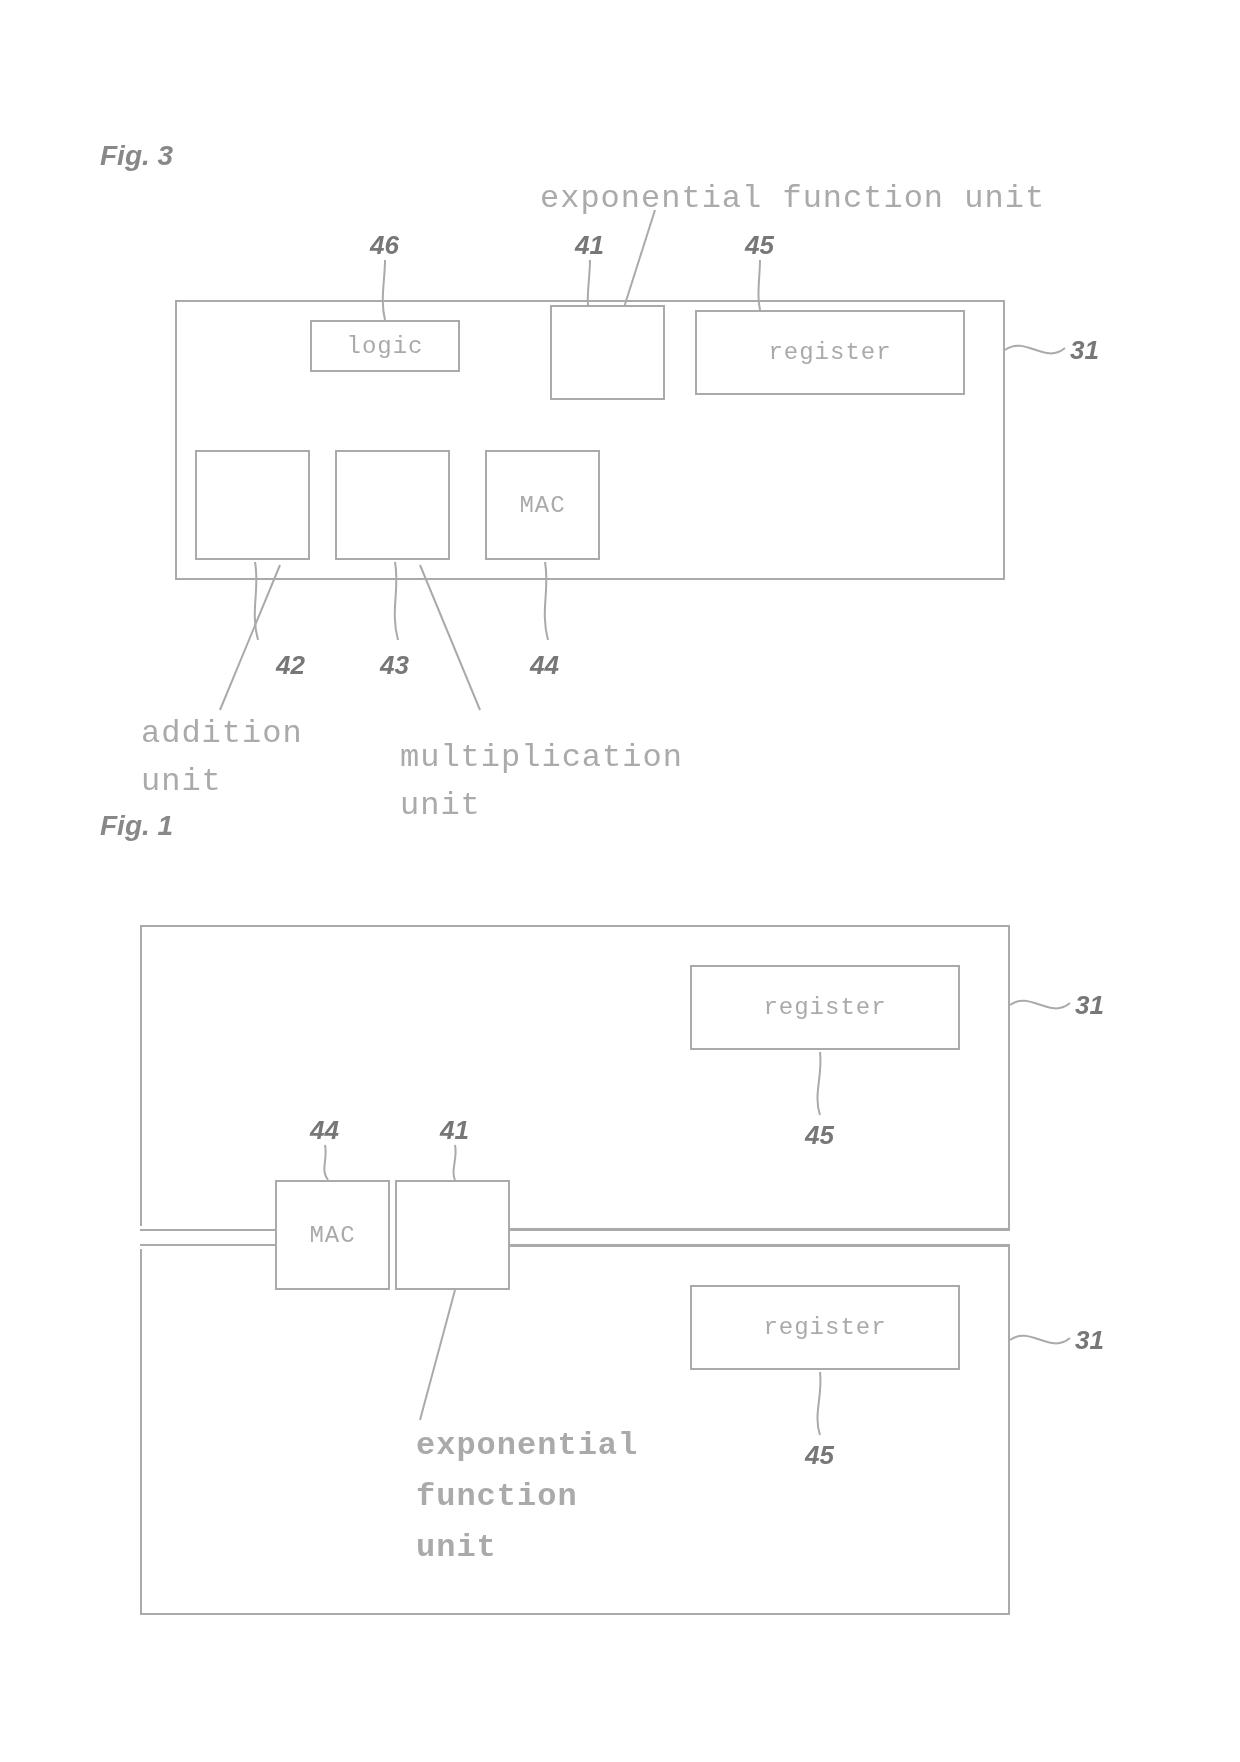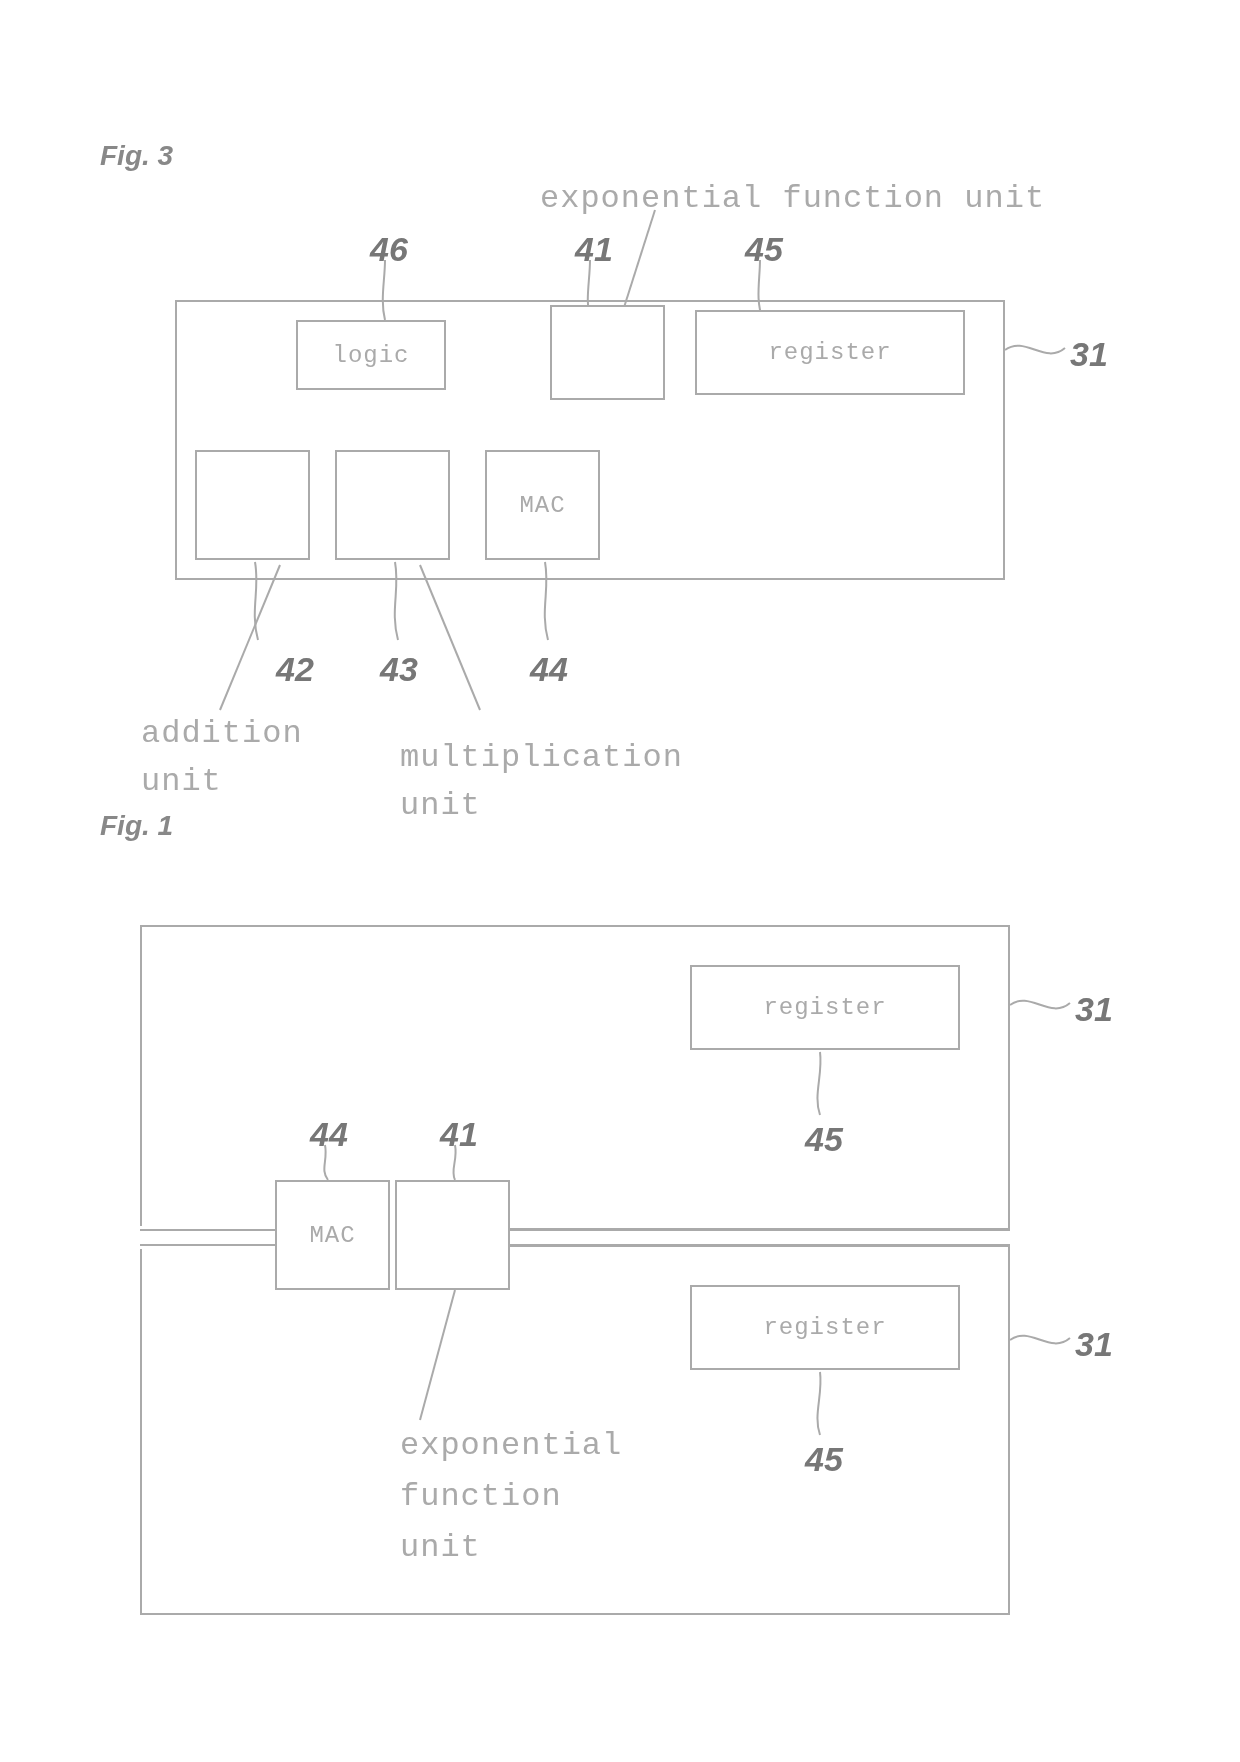--- a/index.html
+++ b/index.html
@@ -17,21 +17,21 @@
     font-family: Arial, sans-serif;
     font-weight: bold;
     font-size: 28px;
     color: #888;
     font-style: italic;
     position: absolute;
   }
   .ref-num {
     font-family: Arial, sans-serif;
     font-weight: bold;
-    font-size: 34px;
+    font-size: 26px;
     color: #777;
     font-style: italic;
     position: absolute;
   }
   .tw-label {
     font-family: "Courier New", monospace;
     font-size: 32px;
     color: #aaa;
     position: absolute;
     letter-spacing: 1px;
@@ -78,21 +78,21 @@
   <path d="M 760 260 C 760 280, 755 300, 763 320"></path>
 </svg>
 
 <div class="box" style="left:175px; top:300px; width:830px; height:280px;"></div>
 
 <svg class="lead" style="left:1000px; top:330px; width:100px; height:40px;">
   <path d="M 5 20 C 25 5, 45 35, 65 18"></path>
 </svg>
 <div class="ref-num" style="left:1070px; top:335px;">31</div>
 
-<div class="inner-box" style="left:296px; top:320px; width:150px; height:70px;">
+<div class="inner-box" style="left:310px; top:320px; width:150px; height:52px;">
   <span>logic</span>
 </div>
 <div class="inner-box" style="left:550px; top:305px; width:115px; height:95px;"></div>
 <div class="inner-box" style="left:695px; top:310px; width:270px; height:85px;">
   <span>register</span>
 </div>
 
 <div class="inner-box" style="left:195px; top:450px; width:115px; height:110px;"></div>
 <div class="inner-box" style="left:335px; top:450px; width:115px; height:110px;"></div>
 <div class="inner-box" style="left:485px; top:450px; width:115px; height:110px;">
@@ -164,13 +164,13 @@
 
 <svg class="lead" style="left:0; top:0; width:1240px; height:1762px;">
   <path d="M 820 1052 C 823 1075, 813 1095, 820 1115"></path>
   <path d="M 820 1372 C 823 1395, 813 1415, 820 1435"></path>
 
   <line x1="455" y1="1290" x2="420" y2="1420"></line>
 </svg>
 <div class="ref-num" style="left:805px; top:1120px;">45</div>
 <div class="ref-num" style="left:805px; top:1440px;">45</div>
 
-<div class="tw-label" style="left:400px; top:1420px; line-height:1.6;">exponential<br>function<br>unit</div>
+<div class="tw-label" style="left:416px; top:1420px; line-height:1.6;font-weight:bold;">exponential<br>function<br>unit</div>
 
 </body></html>

